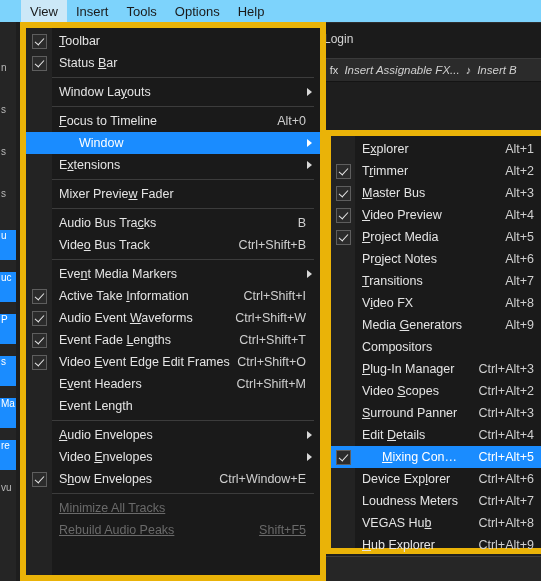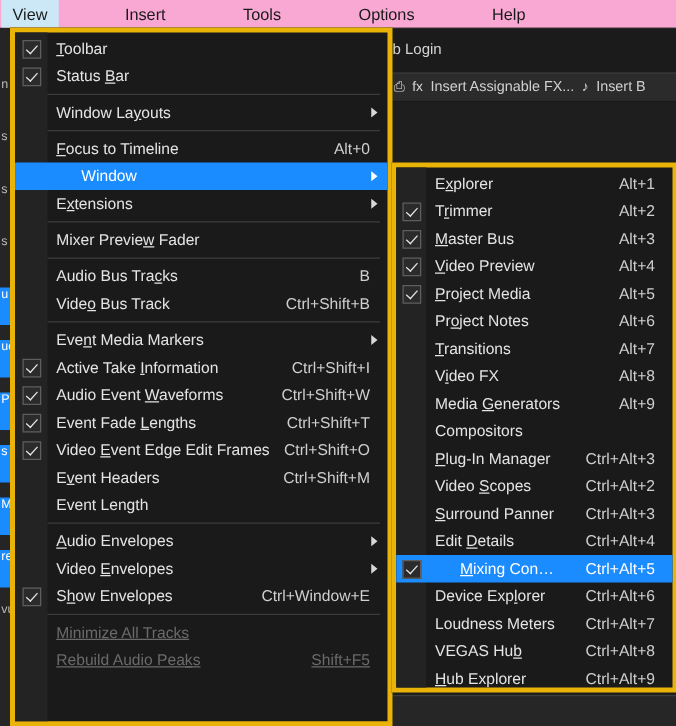--- a/index.html
+++ b/index.html
@@ -66,20 +66,21 @@
   .tb-ico {
     color: #d8d8d8;
     font-size: 11px;
     line-height: 1;
     display: inline-block;
   }
   .tb-label {
     color: #d0d0d0;
     font-size: 11.5px;
     white-space: nowrap;
+    font-style: italic;
   }
   .bg-body-right {
     position: absolute;
     left: 311px; top: 82px;
     width: 230px; height: 499px;
     background: #1e1e1e;
   }
   .bg-panel-bottom {
     position: absolute;
     left: 311px; top: 556px;
@@ -112,47 +113,47 @@
   .bg-left-row.sel {
     background: #1a8cff;
     color: #ffffff;
   }
 
   
   .menubar {
     position: absolute;
     left: 0; top: 0;
     width: 541px; height: 22px;
-    background: #f9a8d4;
+    background: #7dd3fc;
     display: flex;
     align-items: stretch;
-    padding-left: 1px;
+    padding-left: 21px;
     box-sizing: border-box;
-    gap: 44px;
   }
   .menubar-item {
     display: flex;
     align-items: center;
     padding: 0 9px;
     font-size: 13px;
     color: #1a1a1a;
     white-space: nowrap;
     cursor: default;
   }
   .menubar-item.active {
     background: #cce8f7;
   }
 
   
   .menu {
     position: absolute;
     background: #1a1a1a;
-    border: 4px solid #eab308;
+    border: 6px solid #eab308;
     box-sizing: border-box;
     padding: 2px 0;
+    margin-left: 12px;
   }
   .menu-main {
     left: 8px; top: 22px;
     width: 306px;
     height: 559px;
   }
   .menu-sub {
     left: 313px; top: 130px;
     width: 229px;
     height: 424px;

